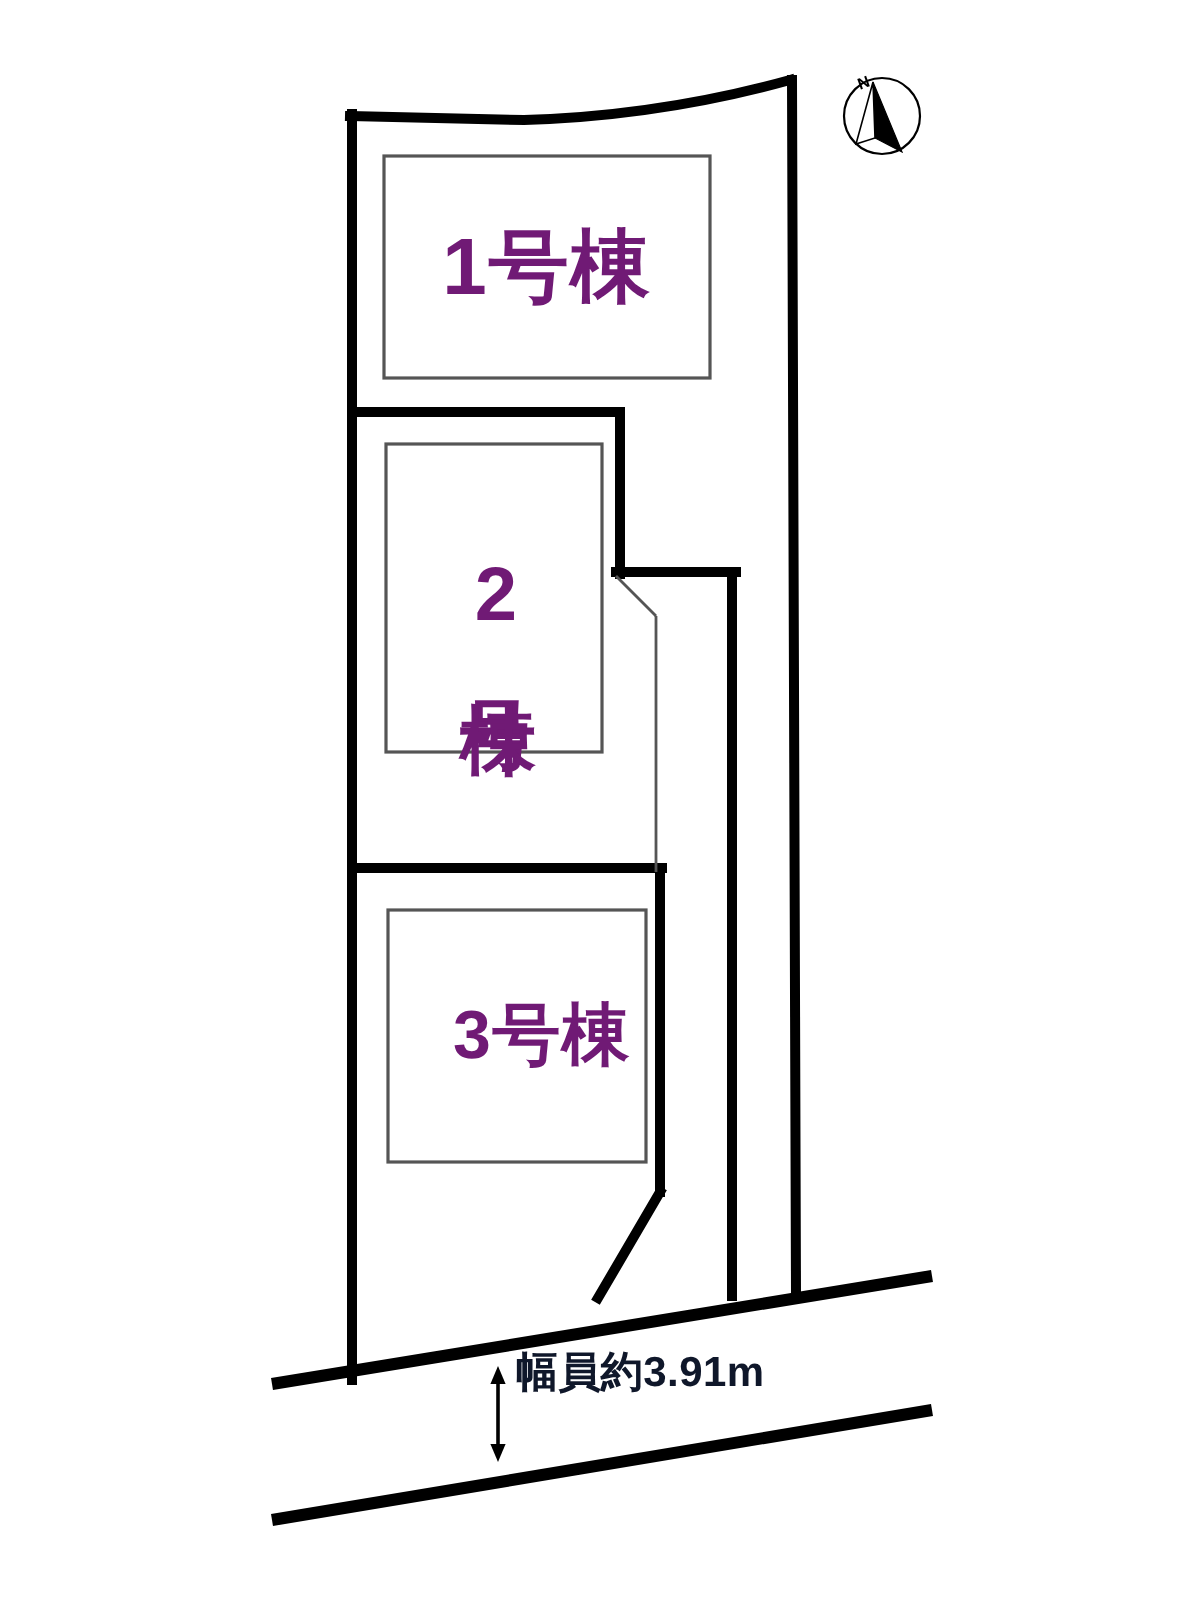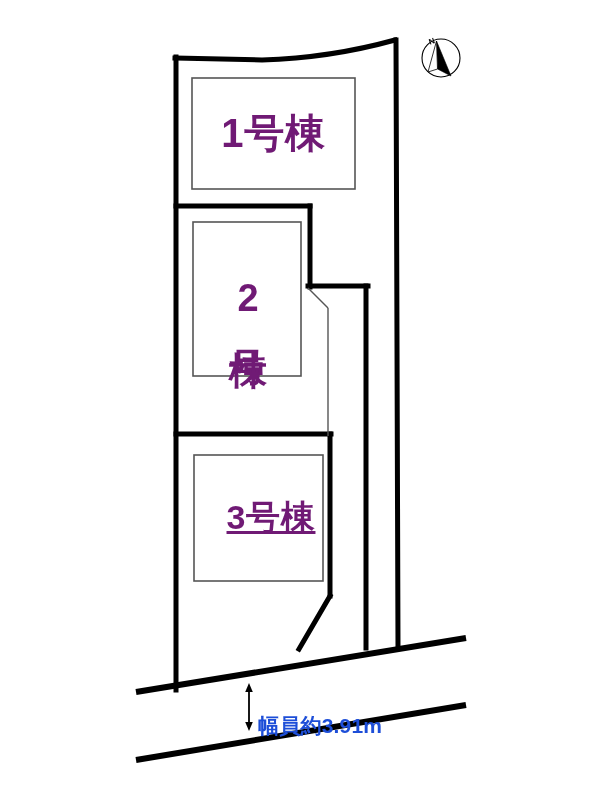--- a/index.html
+++ b/index.html
@@ -45,29 +45,28 @@
   #lot2-label {
     left: 193px;  top: 222px; width: 108px; height: 154px;
     font-size: 38px;
     writing-mode: vertical-rl;
     text-orientation: upright;
     line-height: 1.05;
   }
   #lot3-label {
     left: 194px;  top: 455px; width: 154px; height: 126px;
     font-size: 34px;
-    text-decoration: underline;
   }
   #road-width-label {
     position: absolute;
     left: 258px;
-    top: 712px;
+    top: 672px;
     font-size: 21px;
     font-weight: 700;
-    color: #1d4ed8;
+    color: #0f172a;
     white-space: nowrap;
     letter-spacing: 0.01em;
     user-select: none;
   }
   #compass-north-letter {
     position: absolute;
     left: 429px;
     top: 37px;
     font-size: 8px;
     font-weight: 700;

